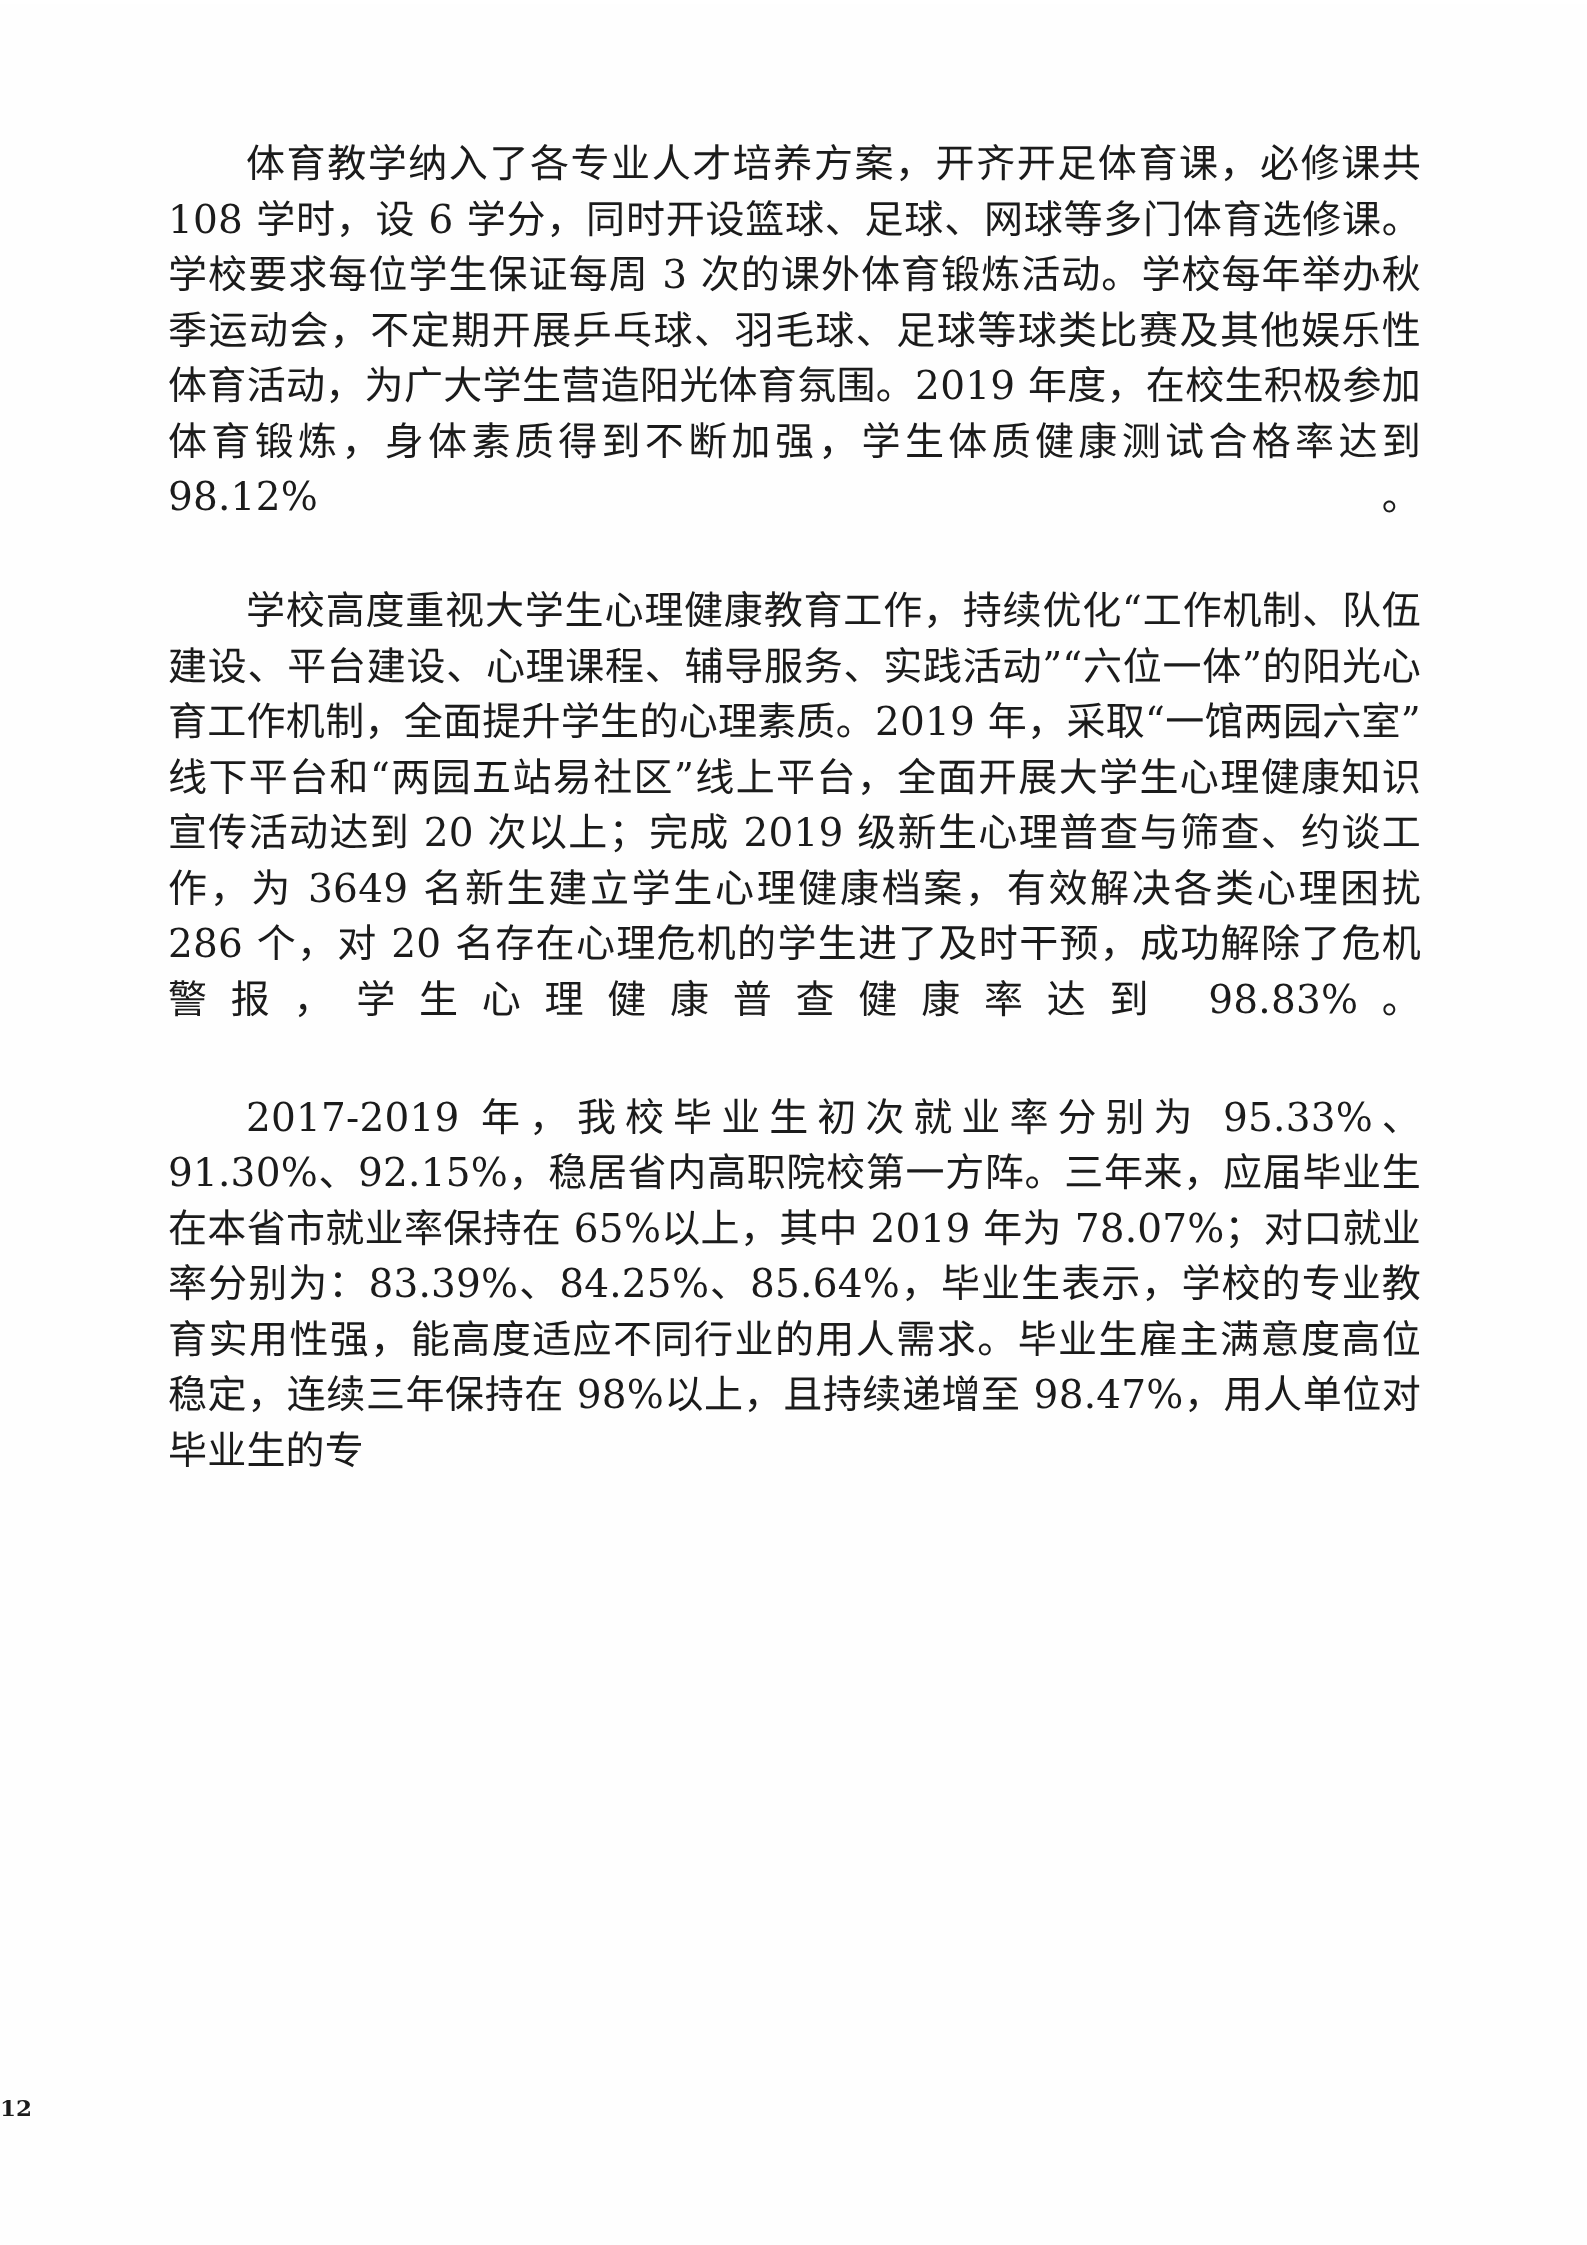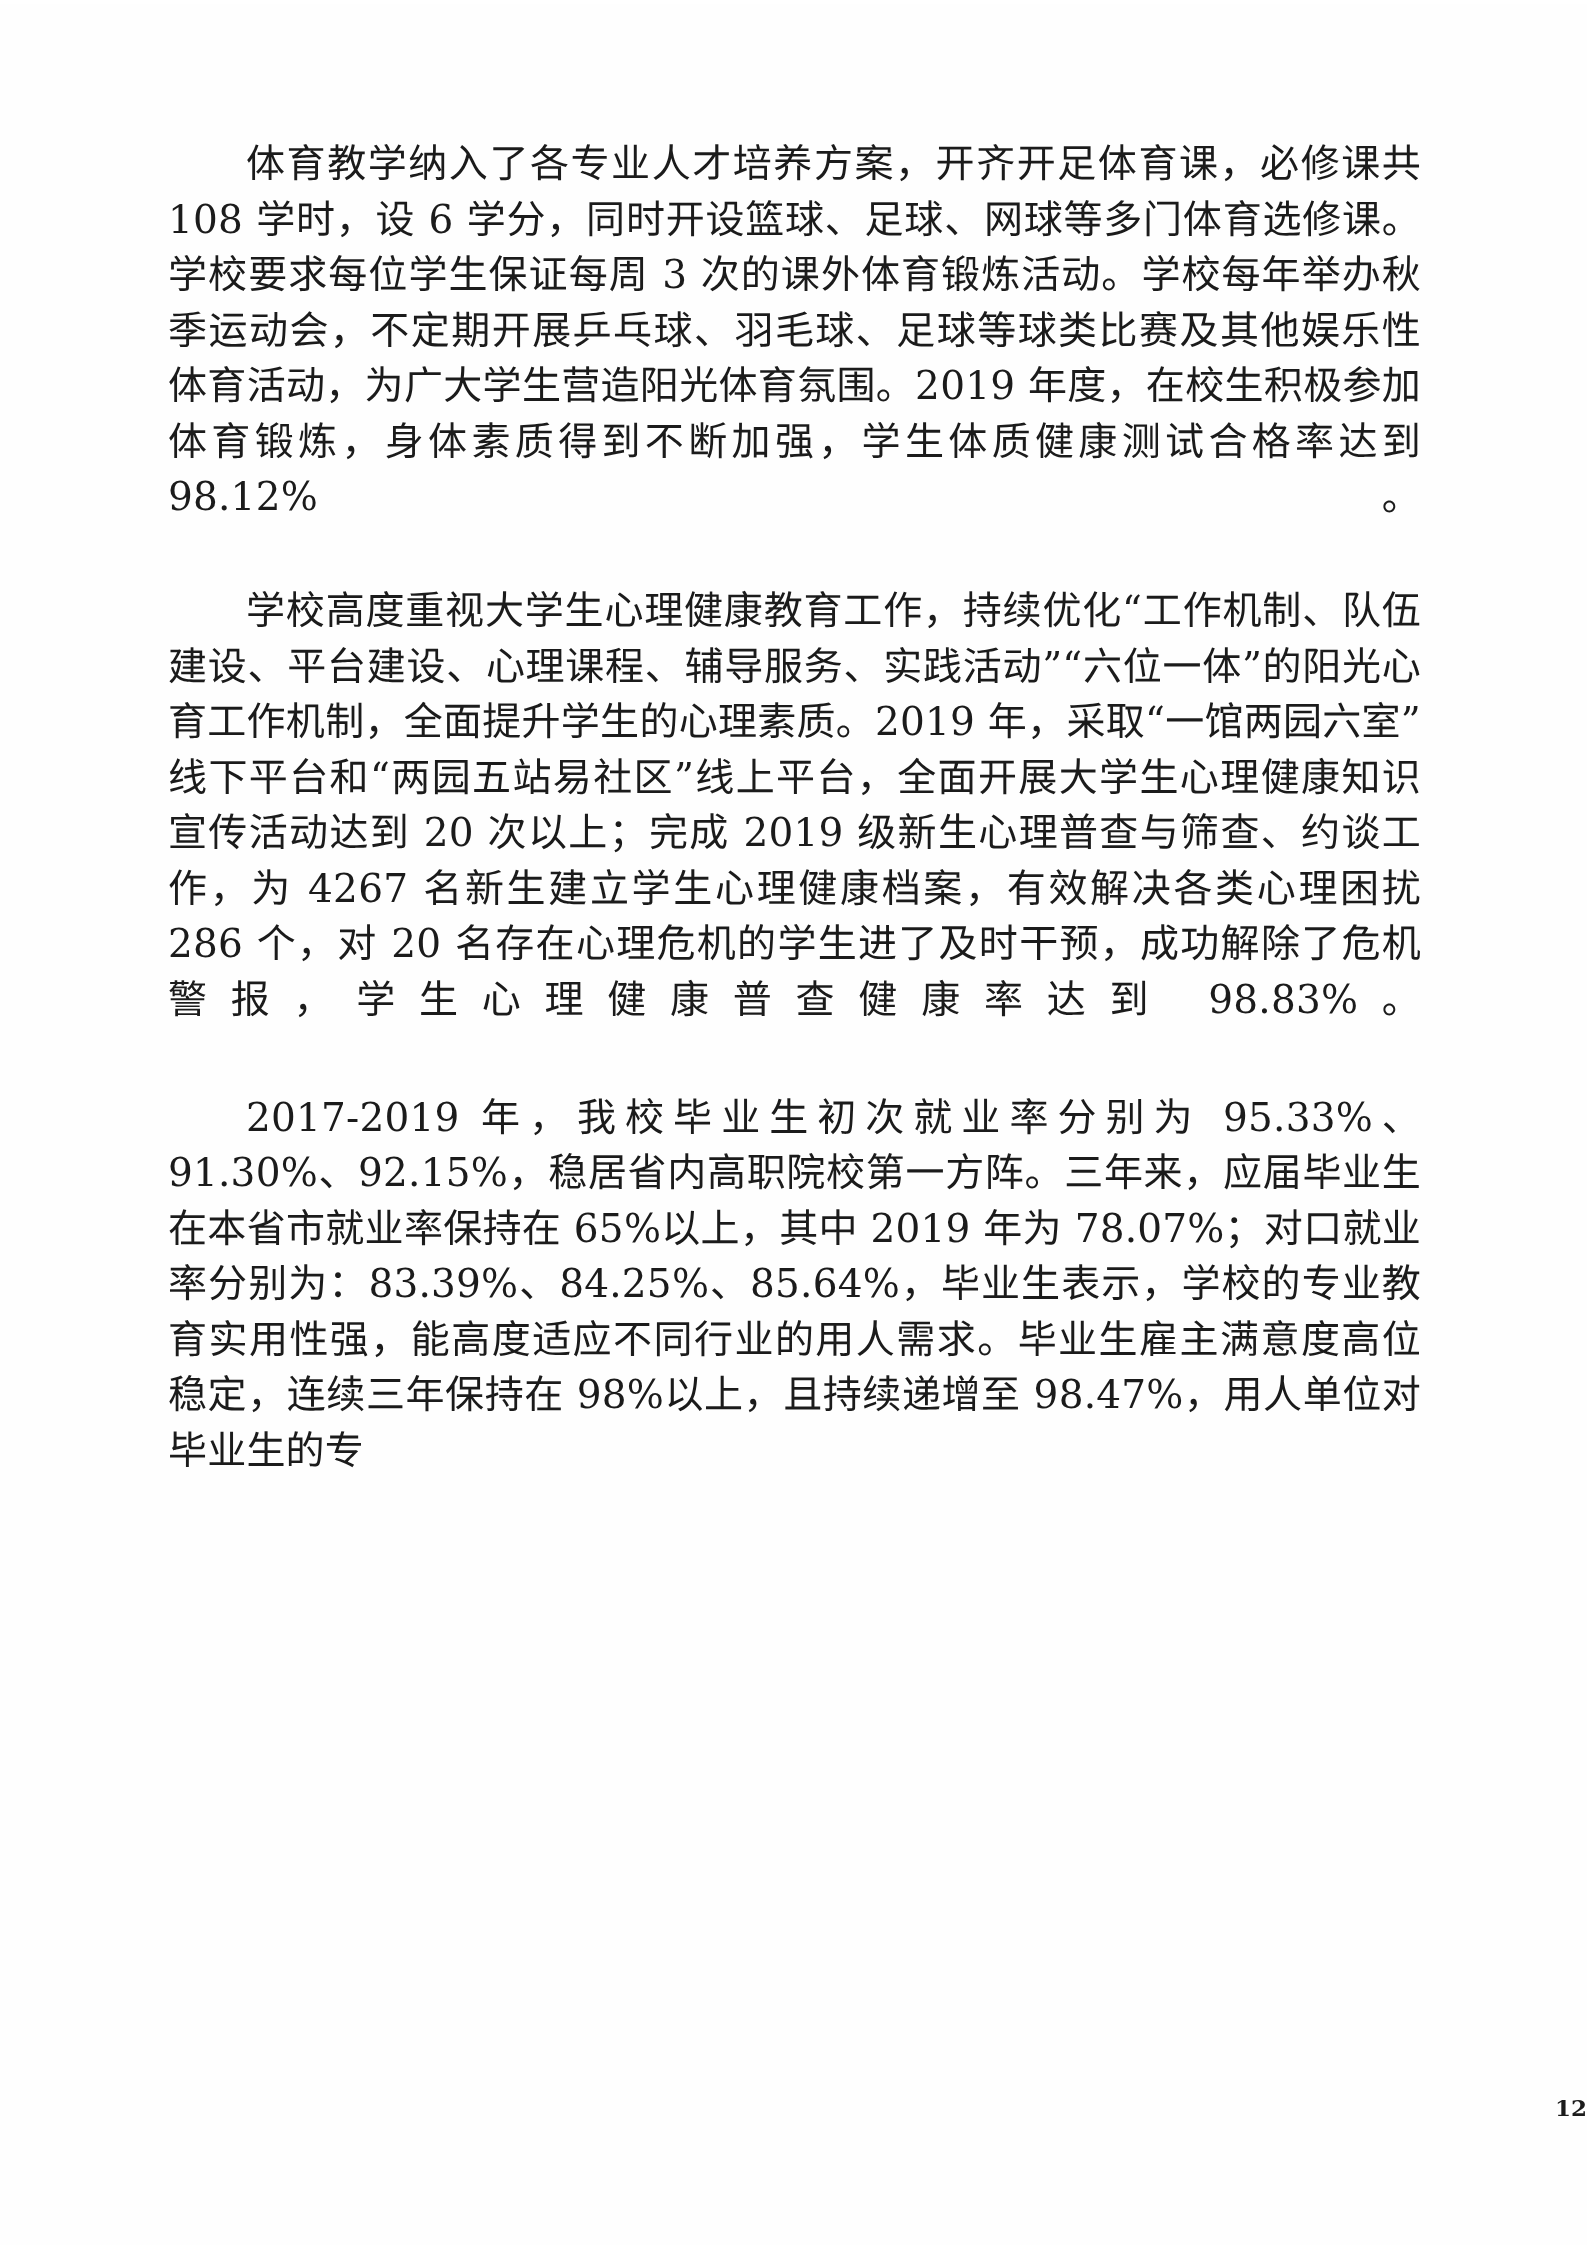--- a/index.html
+++ b/index.html
@@ -53,21 +53,21 @@
     color: #111111;
     letter-spacing: 0.5px;
   }
   .gap-small { height: 3px; }
   .gap-heading-top { height: 4px; }
   .pagenum {
     position: absolute;
     left: 0;
     right: 0;
     top: 2090px;
-    text-align: right;
+    text-align: left;
     font-size: 23px;
     font-weight: bold;
     color: #1b1b1b;
     font-family: "DejaVu Serif", "Liberation Serif", serif;
   }
   
   .para::after {
     content: "";
     display: inline-block;
     width: 100%;
@@ -79,21 +79,21 @@
 
 <div class="page">
   <div class="scan-tint"></div>
 
   <div class="content">
 
     <p class="para">体育教学纳入了各专业人才培养方案，开齐开足体育课，必修课共 108 学时，设 6 学分，同时开设篮球、足球、网球等多门体育选修课。学校要求每位学生保证每周 3 次的课外体育锻炼活动。学校每年举办秋季运动会，不定期开展乒乓球、羽毛球、足球等球类比赛及其他娱乐性体育活动，为广大学生营造阳光体育氛围。2019 年度，在校生积极参加体育锻炼，身体素质得到不断加强，学生体质健康测试合格率达到 98.12%。</p>
 
     <div class="gap-small"></div>
 
-    <p class="para">学校高度重视大学生心理健康教育工作，持续优化“工作机制、队伍建设、平台建设、心理课程、辅导服务、实践活动”“六位一体”的阳光心育工作机制，全面提升学生的心理素质。2019 年，采取“一馆两园六室”线下平台和“两园五站易社区”线上平台，全面开展大学生心理健康知识宣传活动达到 20 次以上；完成 2019 级新生心理普查与筛查、约谈工作，为 4267 名新生建立学生心理健康档案，有效解决各类心理困扰 286 个，对 20 名存在心理危机的学生进了及时干预，成功解除了危机警报，学生心理健康普查健康率达到 98.83%。</p>
+    <p class="para">学校高度重视大学生心理健康教育工作，持续优化“工作机制、队伍建设、平台建设、心理课程、辅导服务、实践活动”“六位一体”的阳光心育工作机制，全面提升学生的心理素质。2019 年，采取“一馆两园六室”线下平台和“两园五站易社区”线上平台，全面开展大学生心理健康知识宣传活动达到 20 次以上；完成 2019 级新生心理普查与筛查、约谈工作，为 3649 名新生建立学生心理健康档案，有效解决各类心理困扰 286 个，对 20 名存在心理危机的学生进了及时干预，成功解除了危机警报，学生心理健康普查健康率达到 98.83%。</p>
 
     <div class="gap-heading-top"></div>
 
 
     <div class="gap-small"></div>
 
     <p class="para lastnofill">2017-2019 年，我校毕业生初次就业率分别为 95.33%、91.30%、92.15%，稳居省内高职院校第一方阵。三年来，应届毕业生在本省市就业率保持在 65%以上，其中 2019 年为 78.07%；对口就业率分别为：83.39%、84.25%、85.64%，毕业生表示，学校的专业教育实用性强，能高度适应不同行业的用人需求。毕业生雇主满意度高位稳定，连续三年保持在 98%以上，且持续递增至 98.47%，用人单位对毕业生的专</p>
 
   </div>
 

